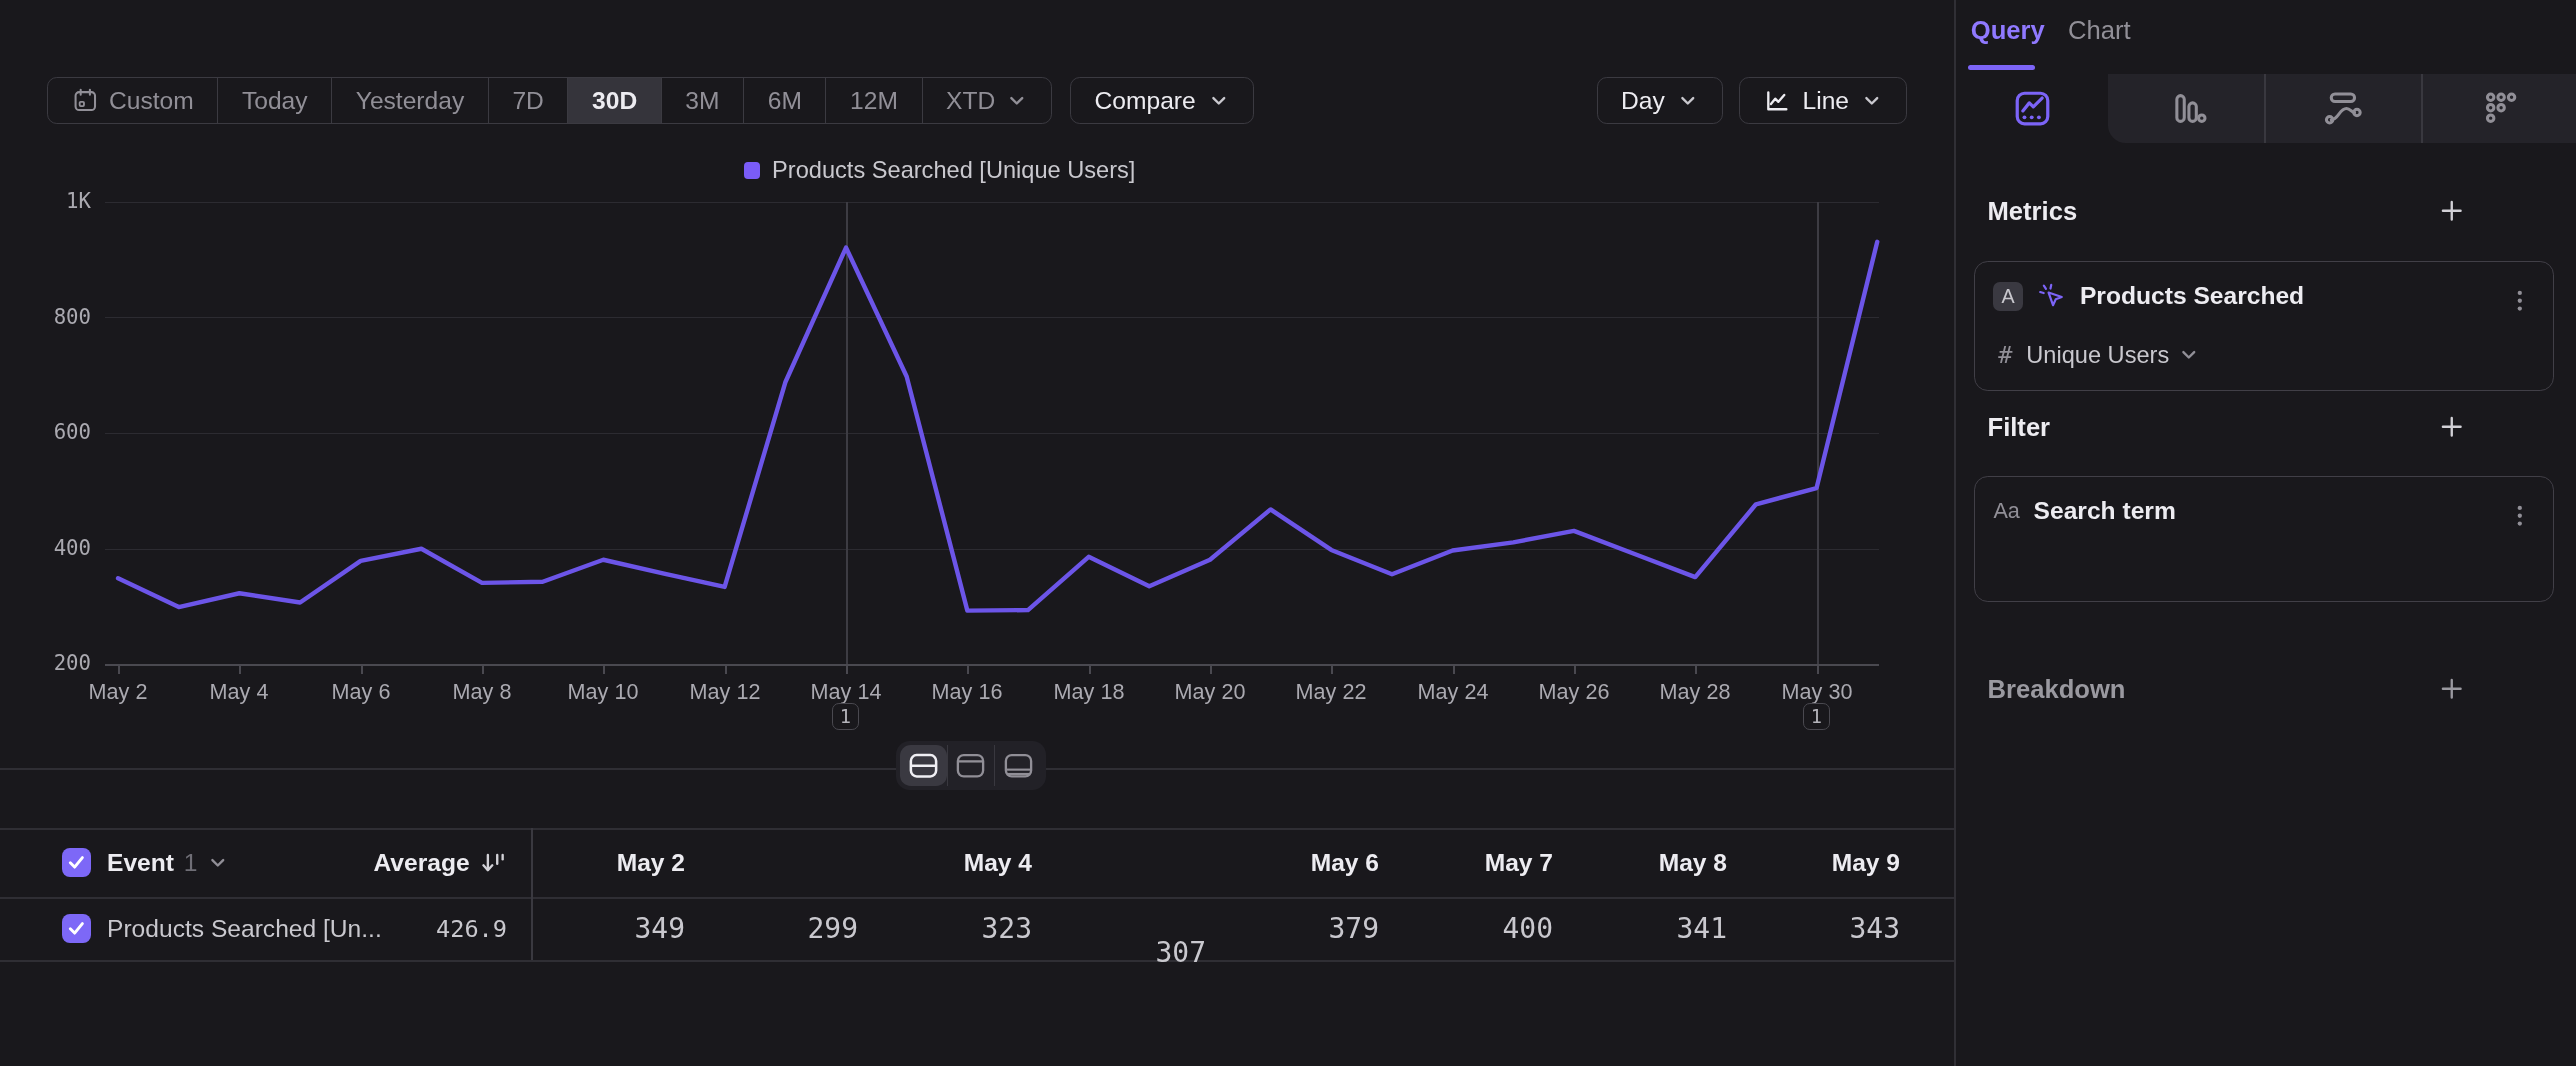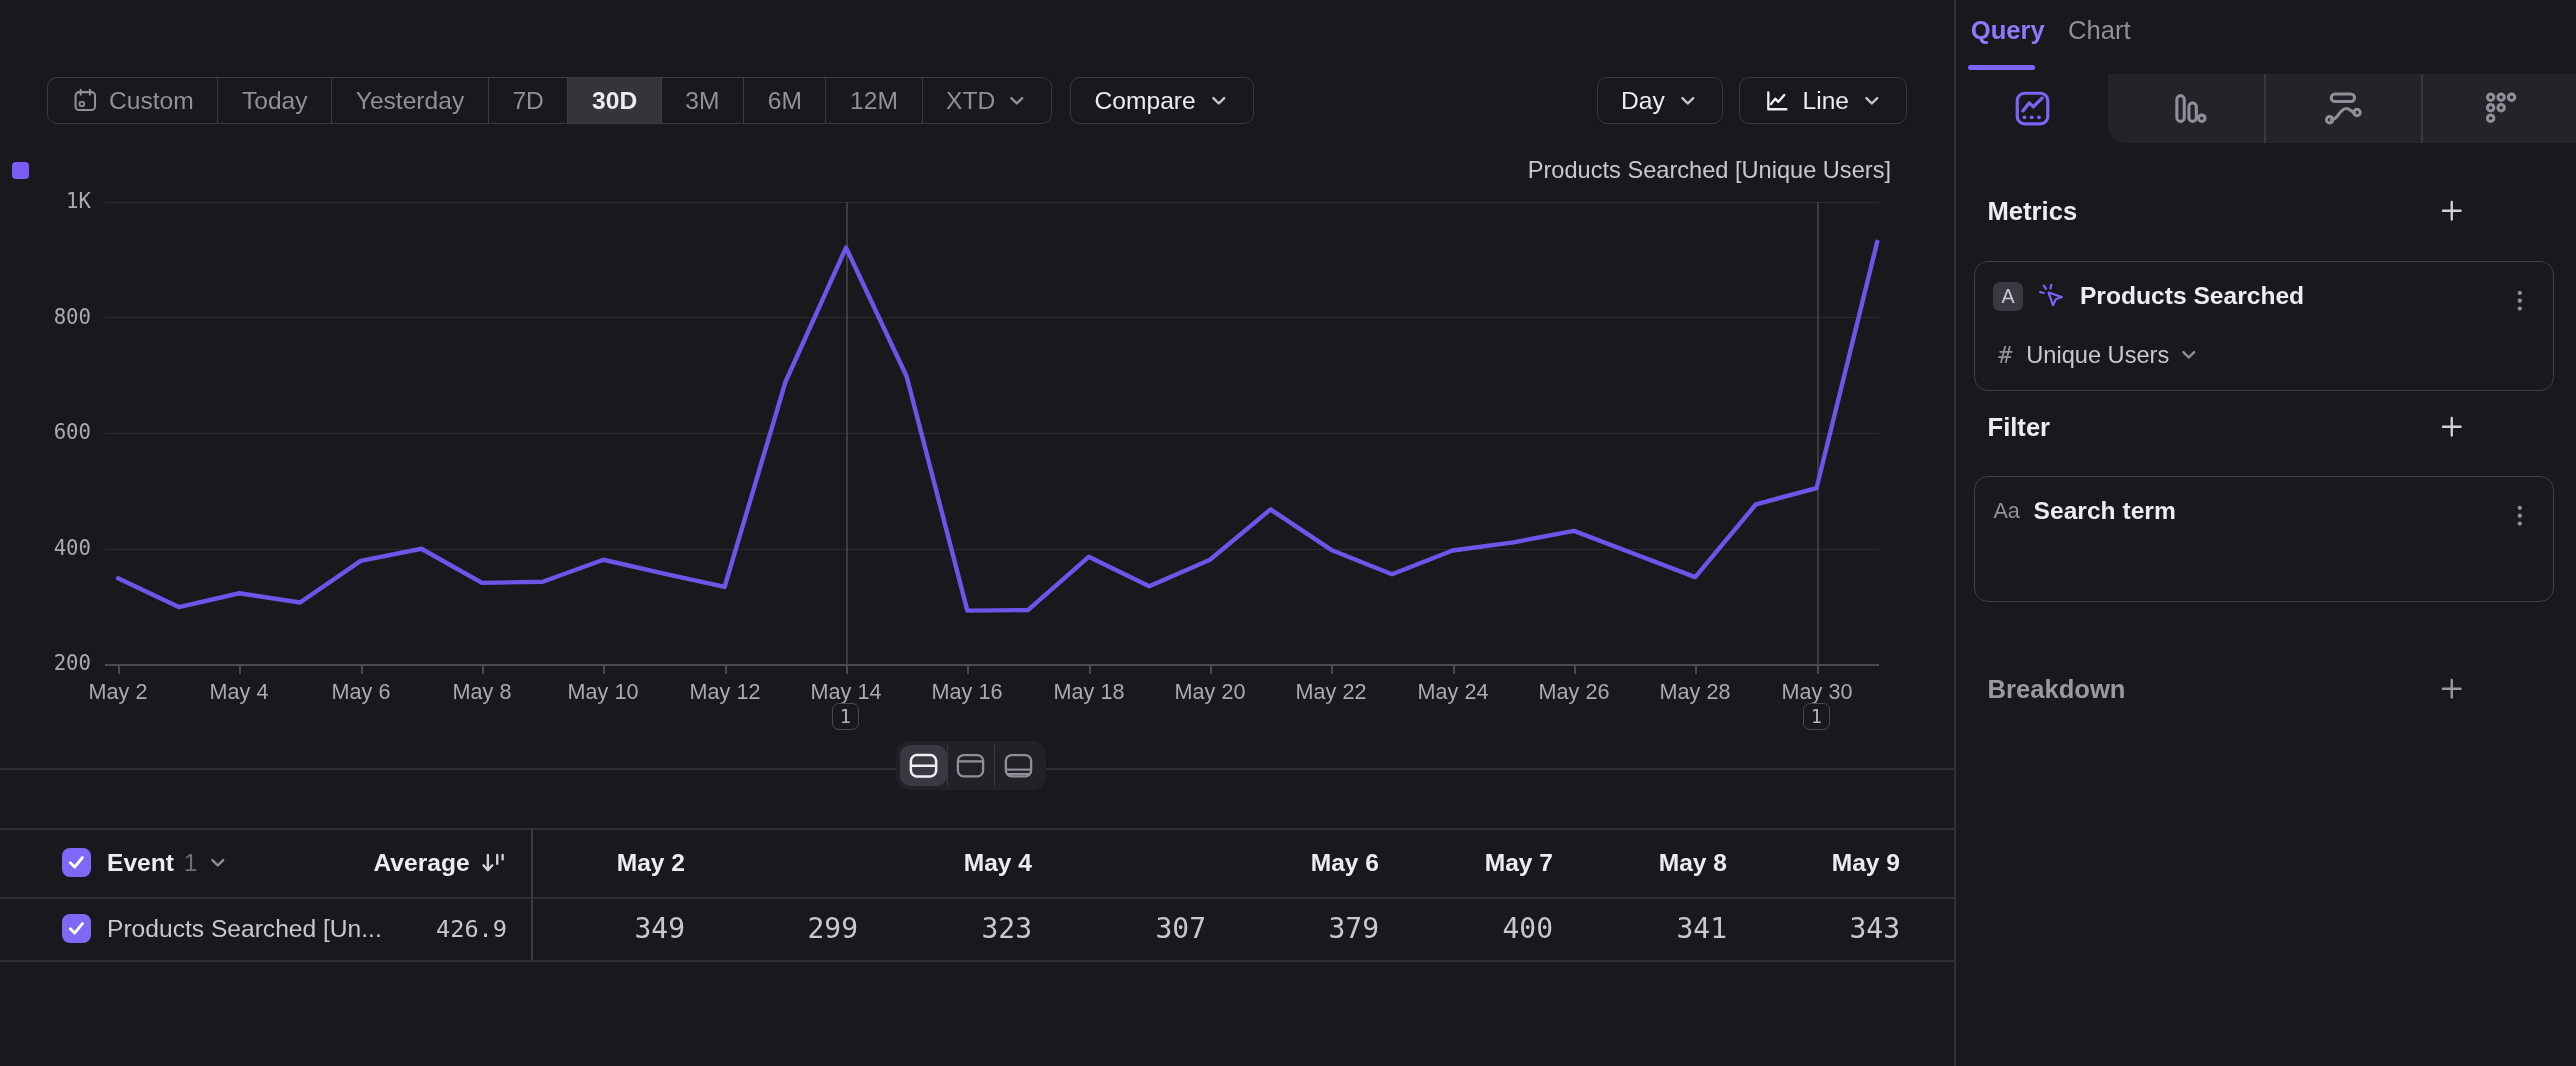--- a/index.html
+++ b/index.html
@@ -22,21 +22,21 @@
   .seg{display:flex;align-items:center;gap:10.8px;padding:0 23.6px;height:100%;
     font-size:24.6px;color:var(--muted);border-right:1.5px solid var(--border);cursor:default;white-space:nowrap}
   .seg:last-child{border-right:none}
   .seg.selected{background:var(--seg-sel);color:var(--text);font-weight:700}
   .btn{display:flex;align-items:center;gap:11.8px;height:47px;border:1.5px solid var(--border);
     border-radius:9.8px;padding:0 23.6px;font-size:24.6px;color:var(--text);white-space:nowrap}
   .toolbar-right{margin-left:auto;display:flex;gap:15.7px}
   .chev{flex:0 0 auto}
 
   
-  .legend{position:absolute;left:12px;top:157px;width:1879px;display:flex;justify-content:space-between;align-items:center;gap:11.8px}
+  .legend{position:absolute;left:0;top:157px;width:1879px;display:flex;justify-content:center;align-items:center;gap:11.8px}
   .legend-swatch{width:16.7px;height:16.7px;border-radius:3.9px;background:#7a5cf7}
   .legend-label{font-size:23.6px;color:var(--text2)}
 
   
   #chart{position:absolute;inset:0;pointer-events:none}
   .gridline{position:absolute;left:105px;width:1774px;height:1px;background:var(--grid)}
   .gridline.axisline{background:var(--axis);height:2px}
   .ytick{position:absolute;left:0;width:91px;text-align:right;font-size:20.7px;color:#aaa9b0}
   .xtick-mark{position:absolute;width:2px;height:8.9px;top:665px;background:var(--axis)}
   .xtick{position:absolute;width:138px;margin-left:-69px;top:679px;text-align:center;font-size:21.6px;color:#aaa9b0}
@@ -285,21 +285,21 @@
     <div class="checkbox">
       <svg width="20.7" height="20.7" viewBox="0 0 24 24">
           <polyline points="5,12.5 10,17.5 19,6.5" fill="none" stroke="#fff" stroke-width="3.4" stroke-linecap="round" stroke-linejoin="round"></polyline>
         </svg>
     </div>
     <span class="row-name">Products Searched [Un...</span>
     <span class="avg-value mono">426.9</span>
   <div class="date-col val mono" style="left: 518px;">349</div>
       <div class="date-col val mono" style="left: 691px;">299</div>
       <div class="date-col val mono" style="left: 865px;">323</div>
-      <div class="date-col val mono" style="left: 1039px;">307</div>
+      <div class="date-col val mono" style="left: 1039px; margin-top: 24px;">307</div>
       <div class="date-col val mono" style="left: 1212px;">379</div>
       <div class="date-col val mono" style="left: 1386px;">400</div>
       <div class="date-col val mono" style="left: 1560px;">341</div>
       <div class="date-col val mono" style="left: 1733px;">343</div>
     </div>
 
 </div>
 
 <div id="sidebar">
 

